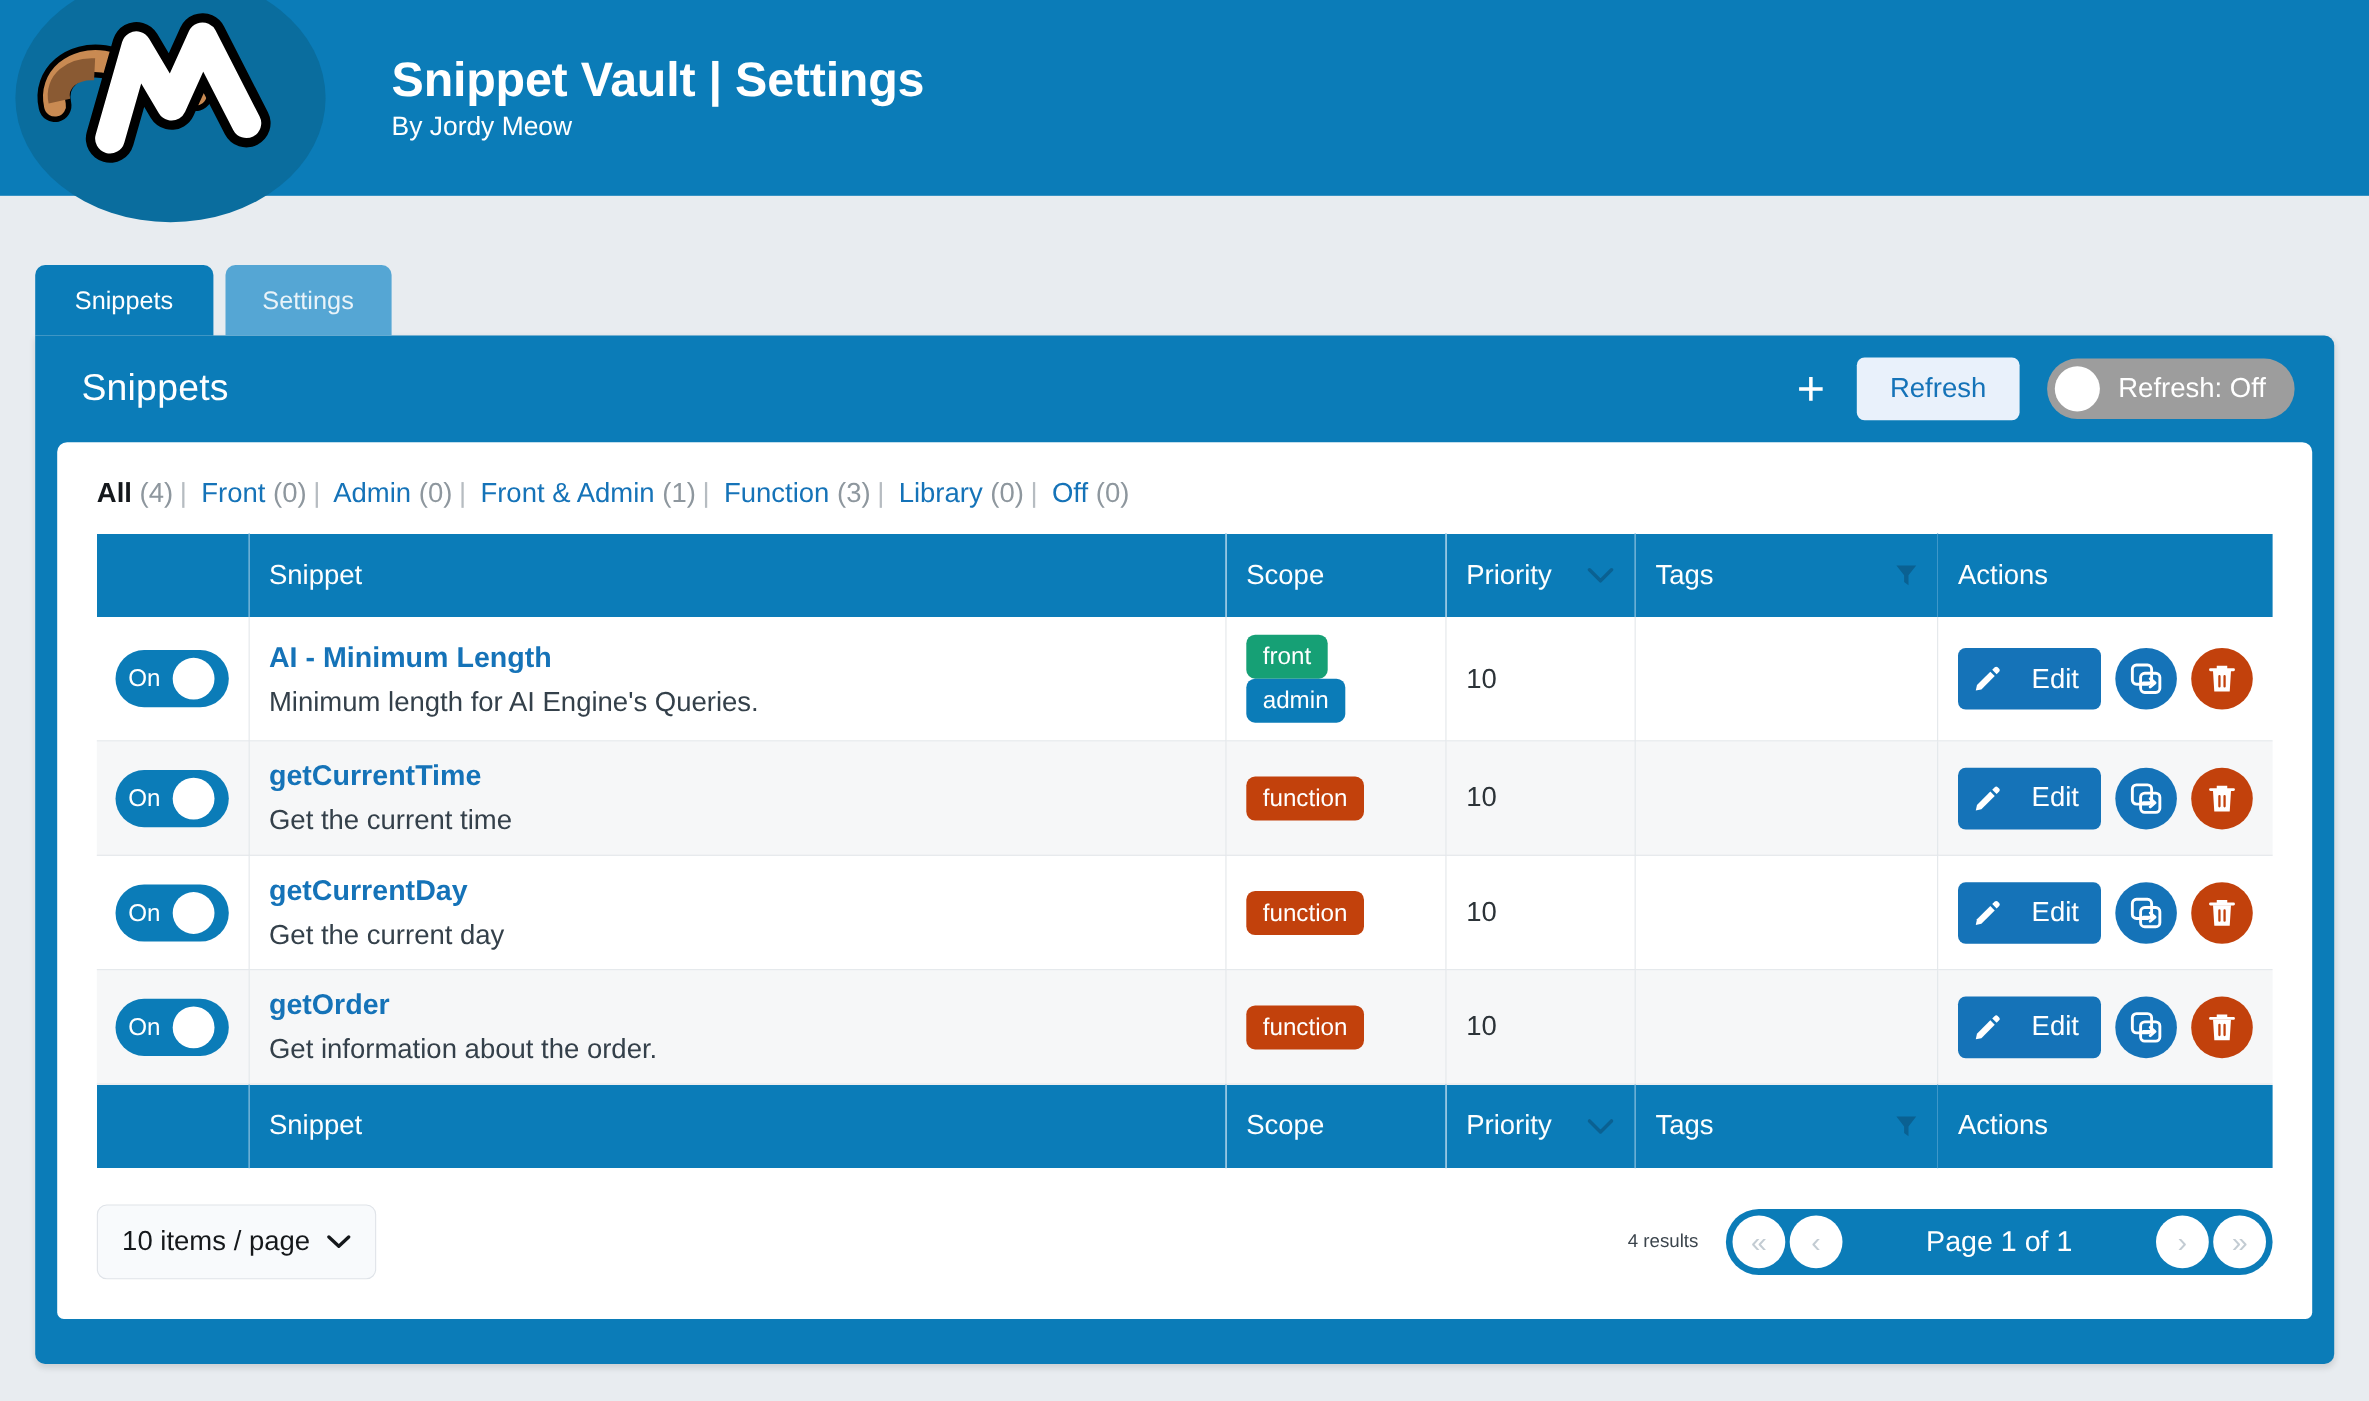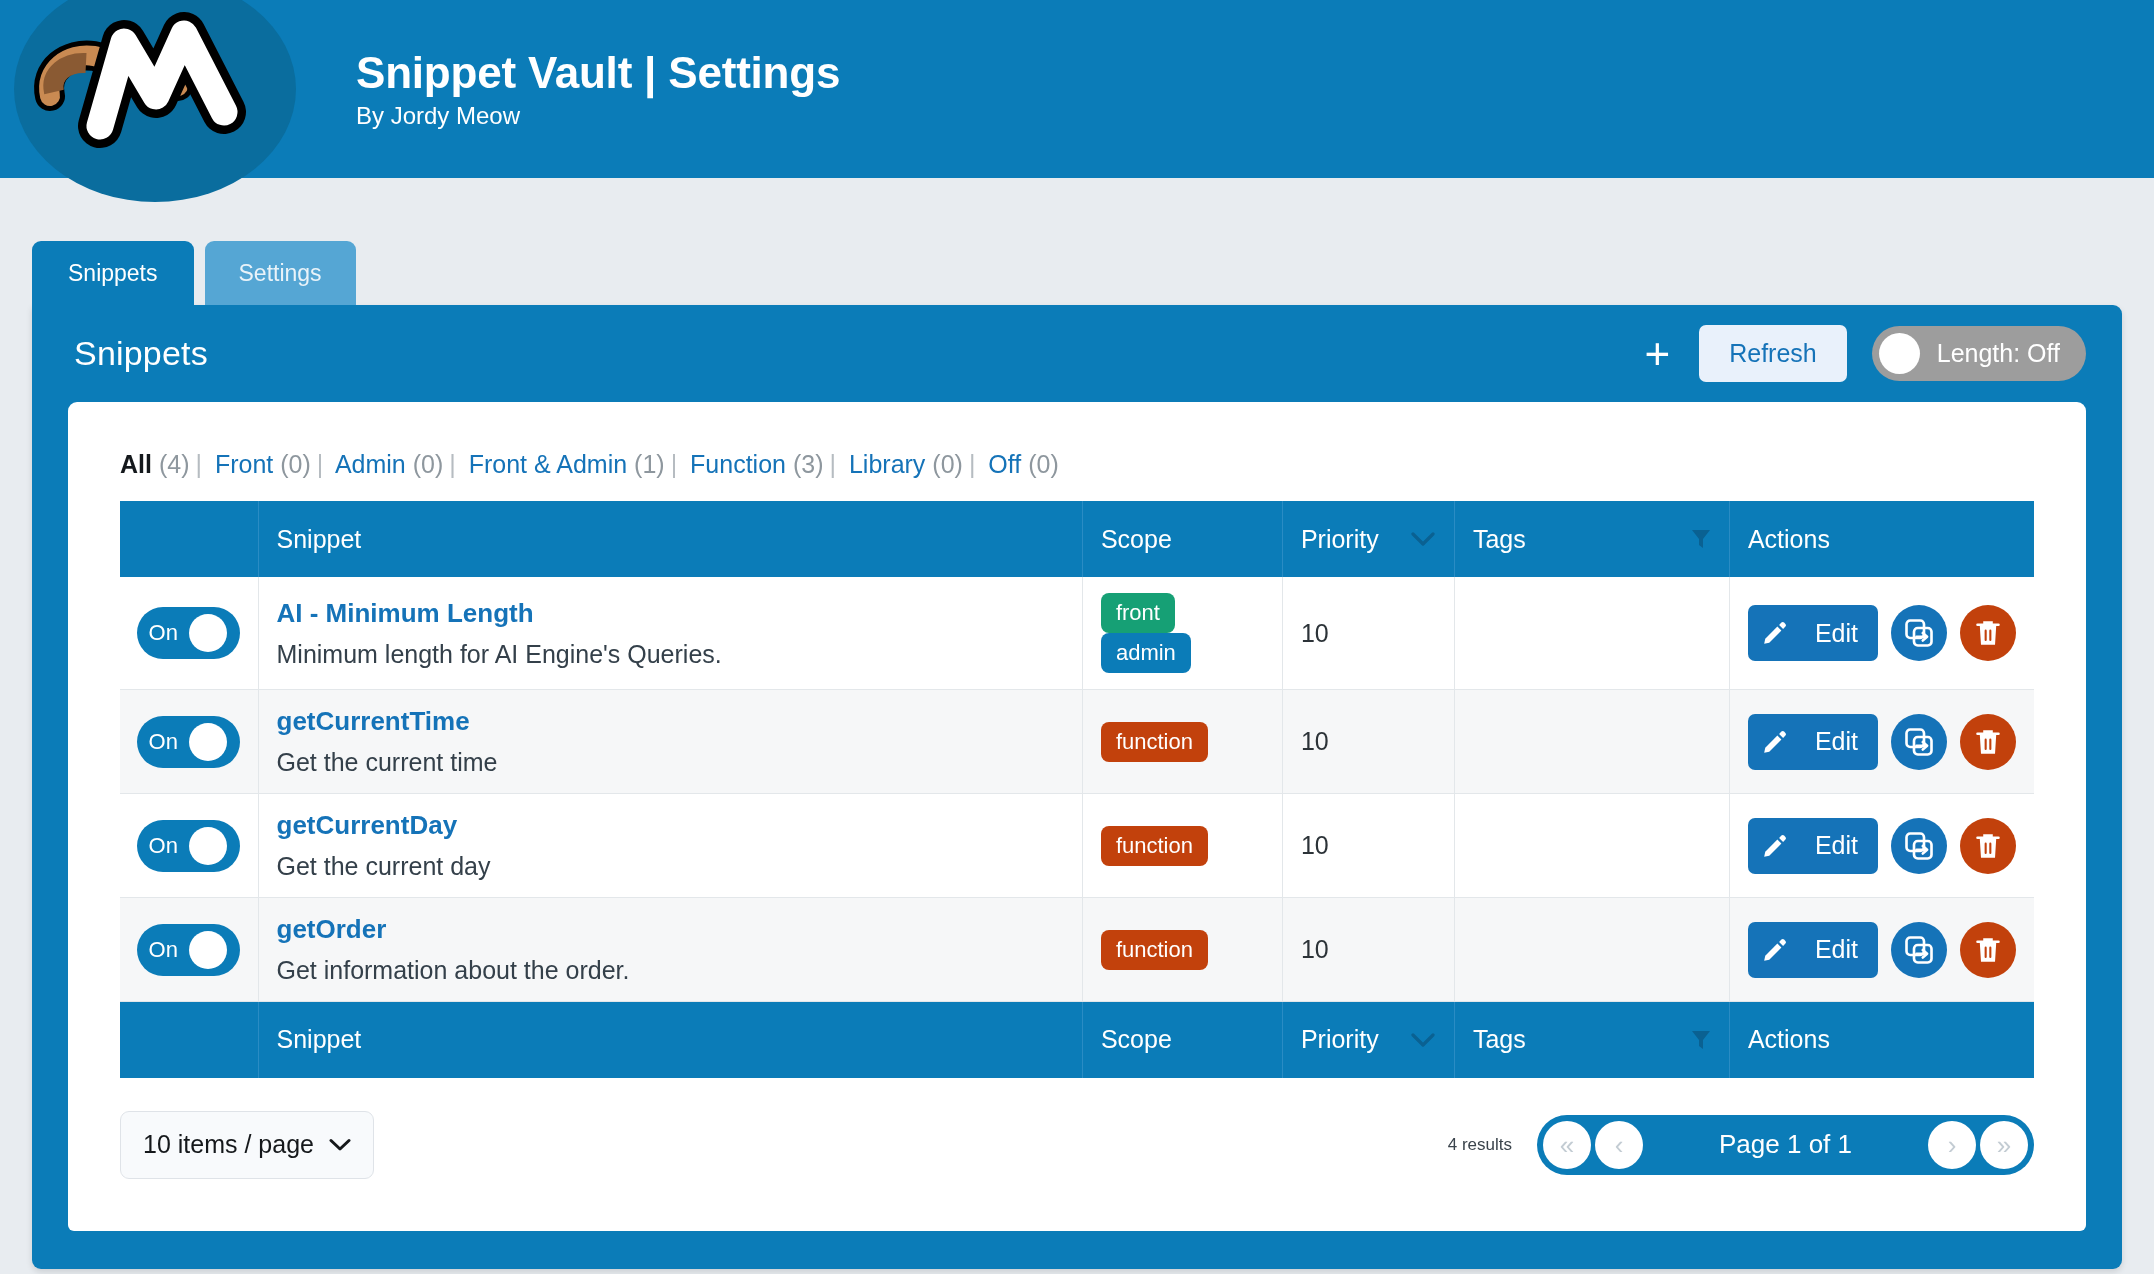--- a/index.html
+++ b/index.html
@@ -99,23 +99,23 @@
   }
   .editor-knob {
     width: 41px; height: 41px; border-radius: 50%;
     background: #ffffff; flex: 0 0 auto;
   }
   .editor-label { color: #ffffff; font-size: 25px; margin-left: 17px; }
 
   
   .card {
     background: #ffffff;
-    margin: 0 36px;
+    margin: 0 20px;
     border-radius: 9px 9px 6px 6px;
-    padding: 16px;
+    padding: 0;
     overflow: hidden;
   }
 
   
   .filters {
     padding: 32px 36px 22px 36px;
     font-size: 25px;
     color: #5b6670;
   }
   .filters a { color: #1573b8; text-decoration: none; cursor: pointer; }
@@ -271,21 +271,21 @@
 
 <div class="panel">
 
   <div class="panel-head">
     <div class="panel-title">Snippets</div>
     <div class="panel-actions">
       <div class="plus-btn">+</div>
       <button class="refresh-btn">Refresh</button>
       <div class="editor-toggle">
         <div class="editor-knob"></div>
-        <div class="editor-label">Length: Off</div>
+        <div class="editor-label">Refresh: Off</div>
       </div>
     </div>
   </div>
 
   <div class="card">
 
     <div class="filters">
       <span class="active">All</span>
       <span class="count">(4)</span><span class="sep">|</span>
       <a>Front</a>

